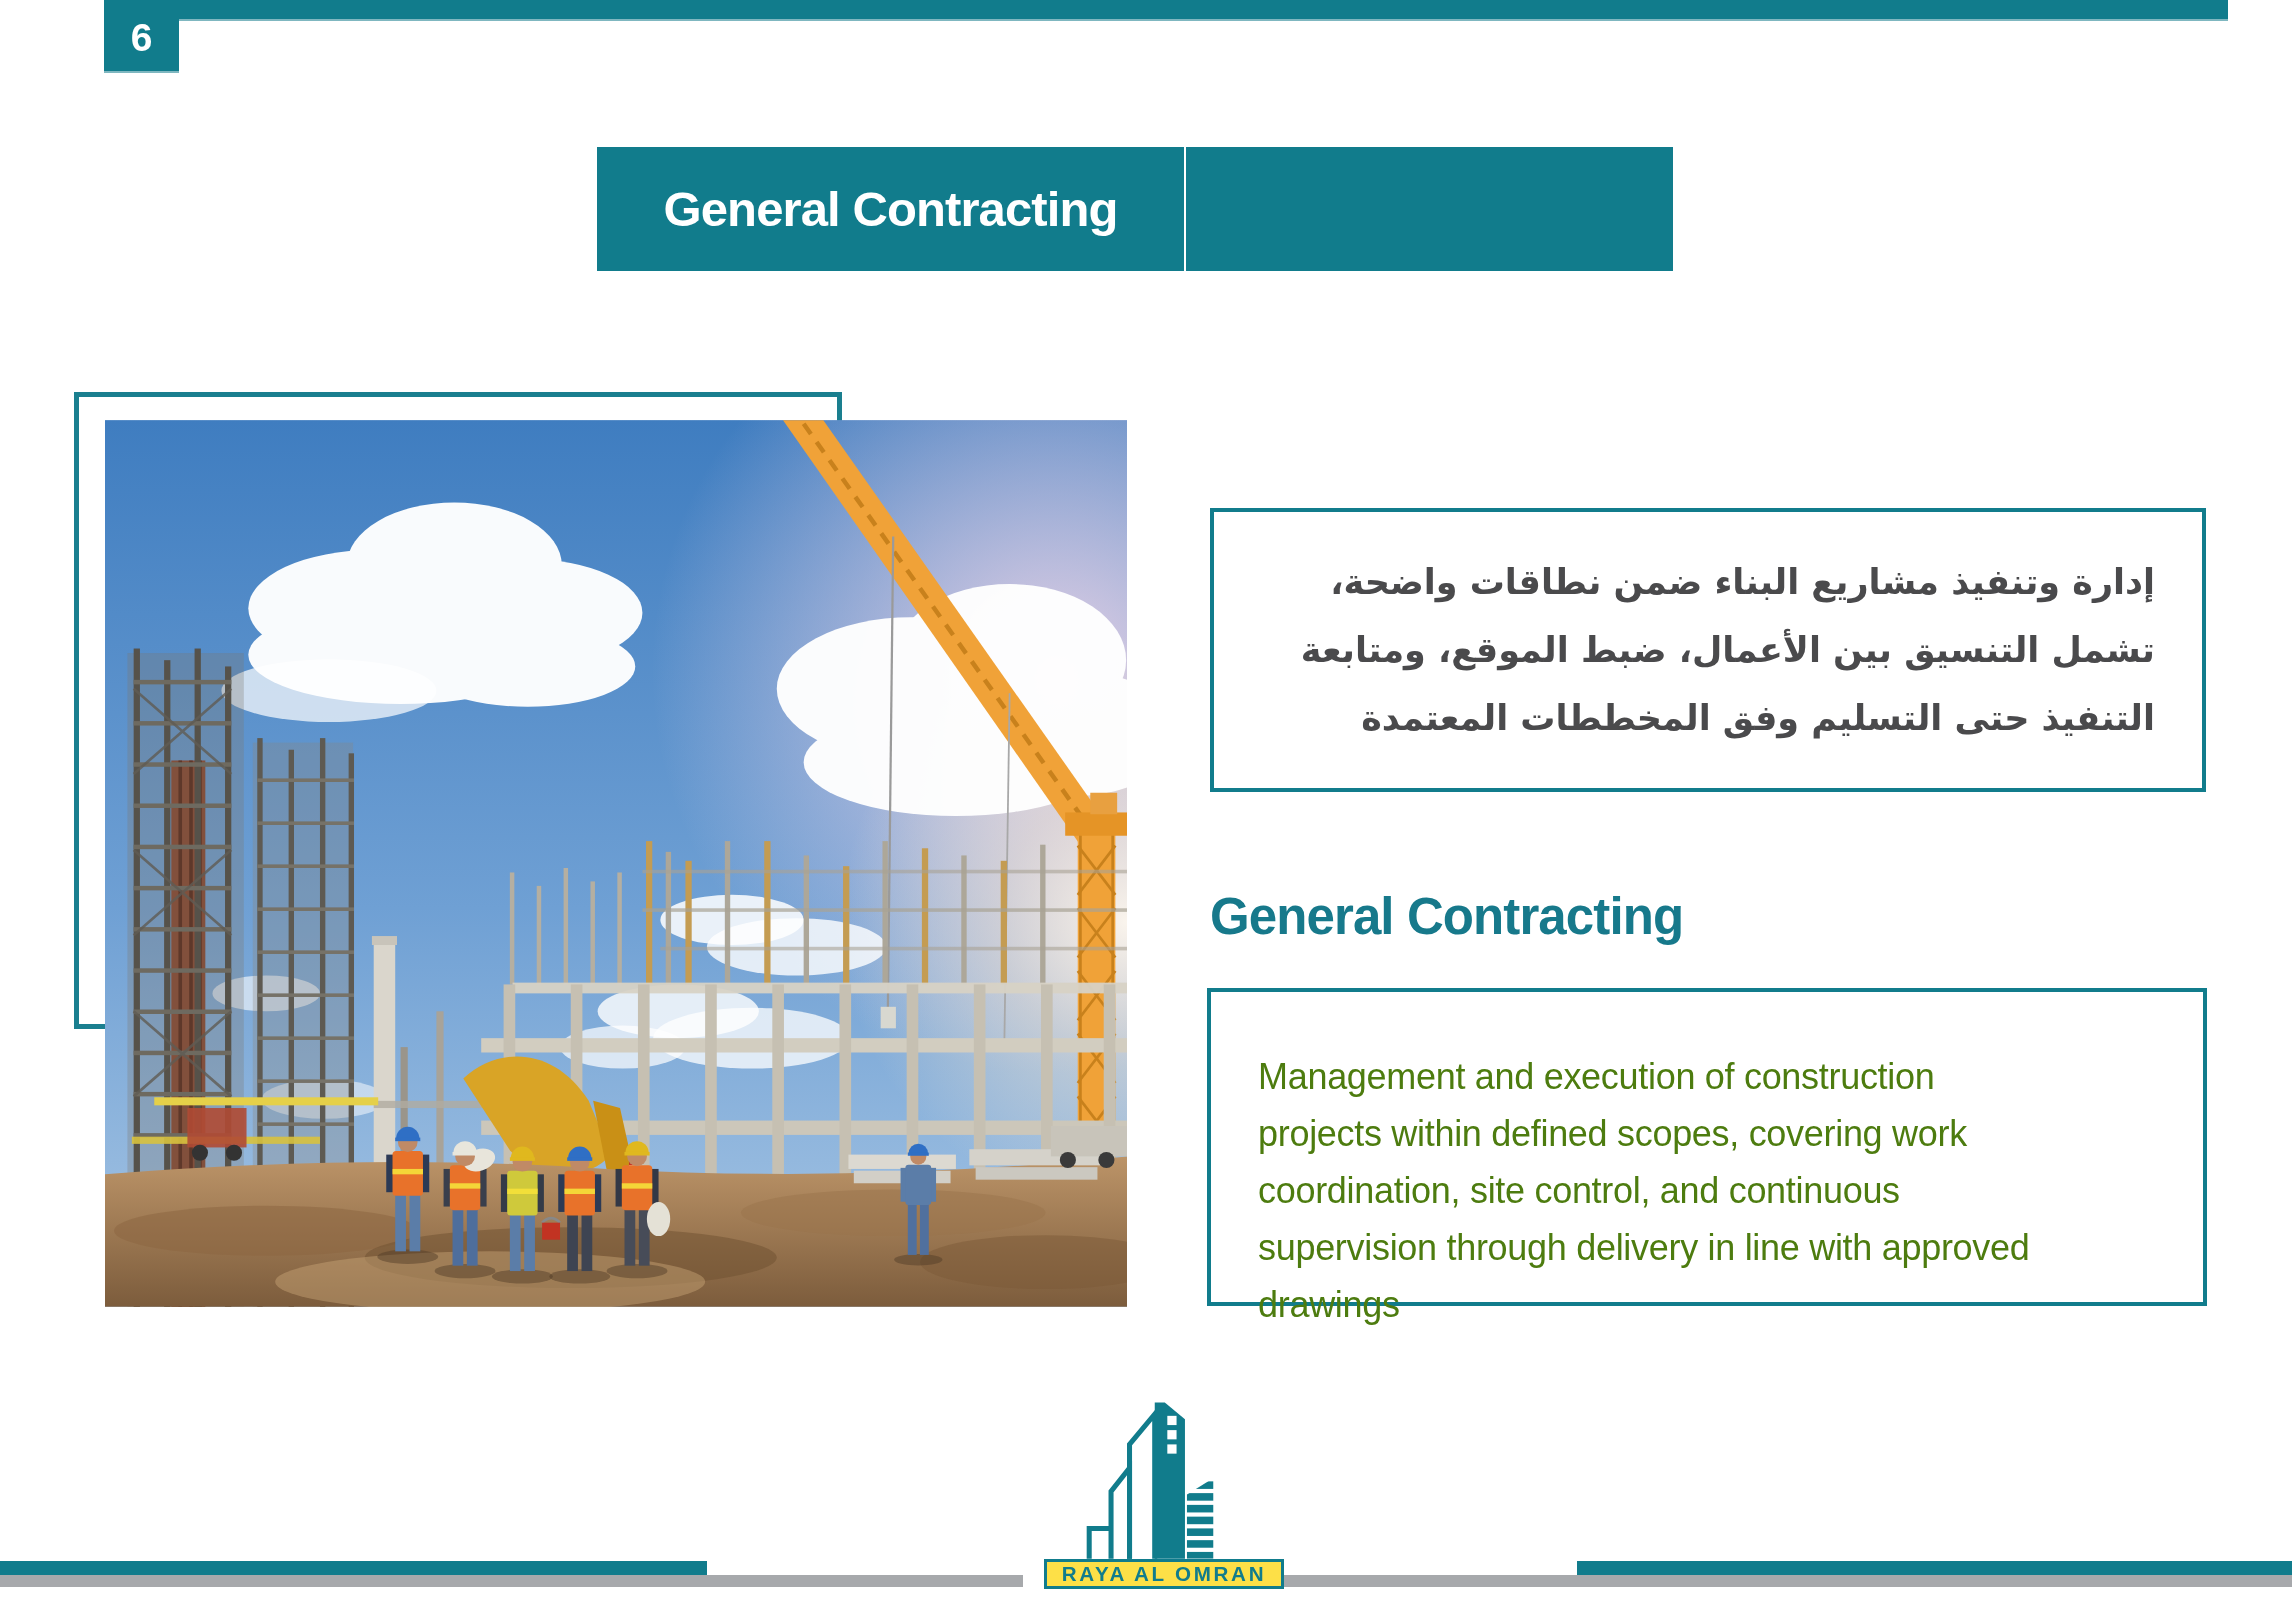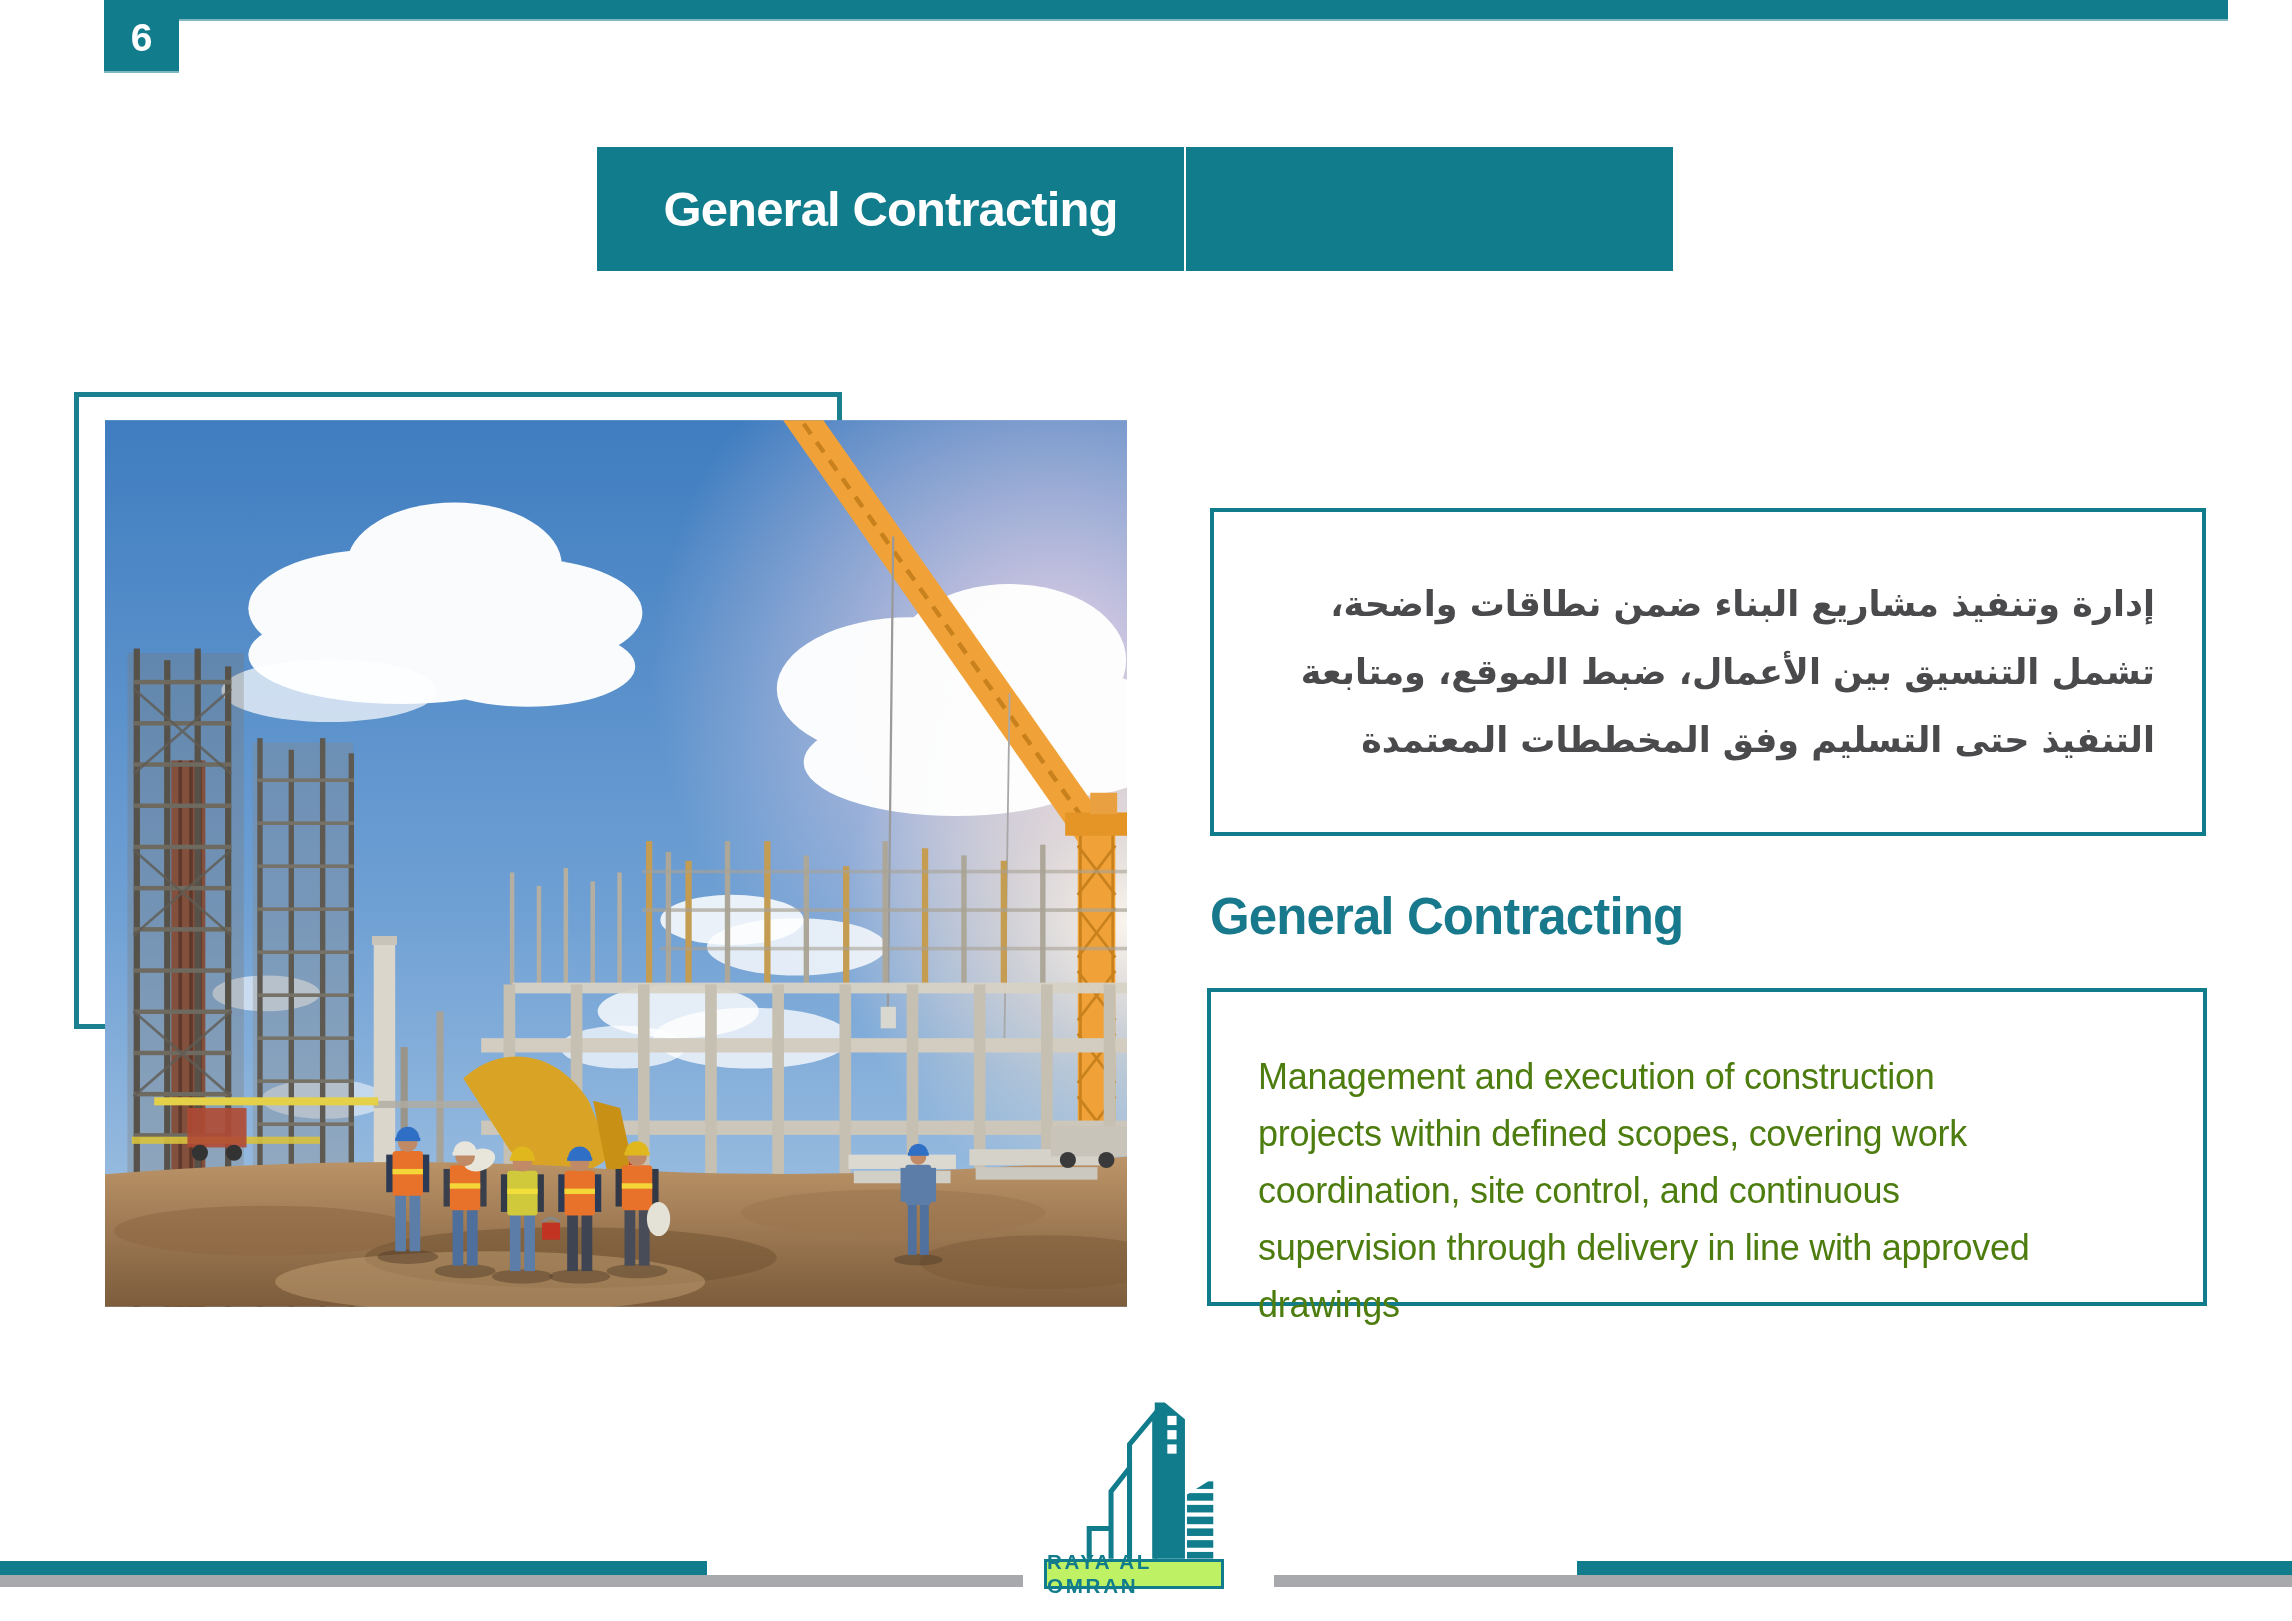--- a/index.html
+++ b/index.html
@@ -26,39 +26,39 @@
   
   .photo-frame{position:absolute;left:74px;top:392px;width:768px;height:637px;
           border:5.4px solid #1A7F8F;box-sizing:border-box;background:transparent;z-index:1;}
   .photo{position:absolute;left:105px;top:420px;width:1022px;height:887px;z-index:2;}
   .photo svg{display:block;width:1022px;height:887px;}
 
   
   .heading-ar{position:absolute;right:59px;top:401px;width:806px;text-align:right;direction:rtl;
           color:#17798B;font-size:56px;font-weight:bold;font-family:"DejaVu Sans",sans-serif;z-index:3;}
   .box{position:absolute;border:4.5px solid #117C8C;box-sizing:border-box;background:#ffffff;z-index:3;}
-  .box-ar{left:1210px;top:508px;width:996px;height:328px;display:flex;align-items:center;}
+  .box-ar{left:1210px;top:508px;width:996px;height:284px;display:flex;align-items:center;}
   .box-ar .txt{width:100%;padding:0 47px;direction:rtl;text-align:right;color:#4A4A4C;
           font-size:35px;font-weight:bold;line-height:68px;white-space:pre-line;
           font-family:"DejaVu Sans",sans-serif;}
   .heading-en{position:absolute;left:1210px;top:887px;color:#17798B;font-size:51px;font-weight:bold;
           letter-spacing:-0.9px;z-index:3;}
   .box-en{left:1207px;top:988px;width:1000px;height:318px;}
   .box-en .txt{padding:56px 45px 0 47px;color:#4d7c0f;font-size:36px;line-height:57px;
           letter-spacing:-0.3px;white-space:pre-line;font-family:"Liberation Sans",sans-serif;}
 
   
   .bar{position:absolute;height:14.3px;top:1561px;background:#117C8C;z-index:4;}
   .bar.left{left:0;width:707px;}
   .bar.right{left:1577px;width:716px;}
   .graybar{position:absolute;height:11.6px;top:1575px;background:#A7A9AC;z-index:4;}
   .graybar.left{left:0;width:1023px;}
   .graybar.right{left:1274px;width:1019px;}
   .logo-mark{position:absolute;left:1080px;top:1394px;width:136px;height:168px;z-index:5;}
-  .logo-box{position:absolute;left:1044px;top:1559px;width:180px;height:30px;background:#bef264;
+  .logo-box{position:absolute;left:1044px;top:1559px;width:240px;height:30px;background:#fde047;
           border:3.6px solid #117C8C;box-sizing:border-box;display:flex;align-items:center;
           justify-content:center;z-index:6;}
   .logo-box span{color:#117C8C;font-size:20.6px;font-weight:bold;letter-spacing:2.7px;}
 </style>
 </head>
 <body>
 
 <div id="page">
 
   <div class="topbar"></div>

